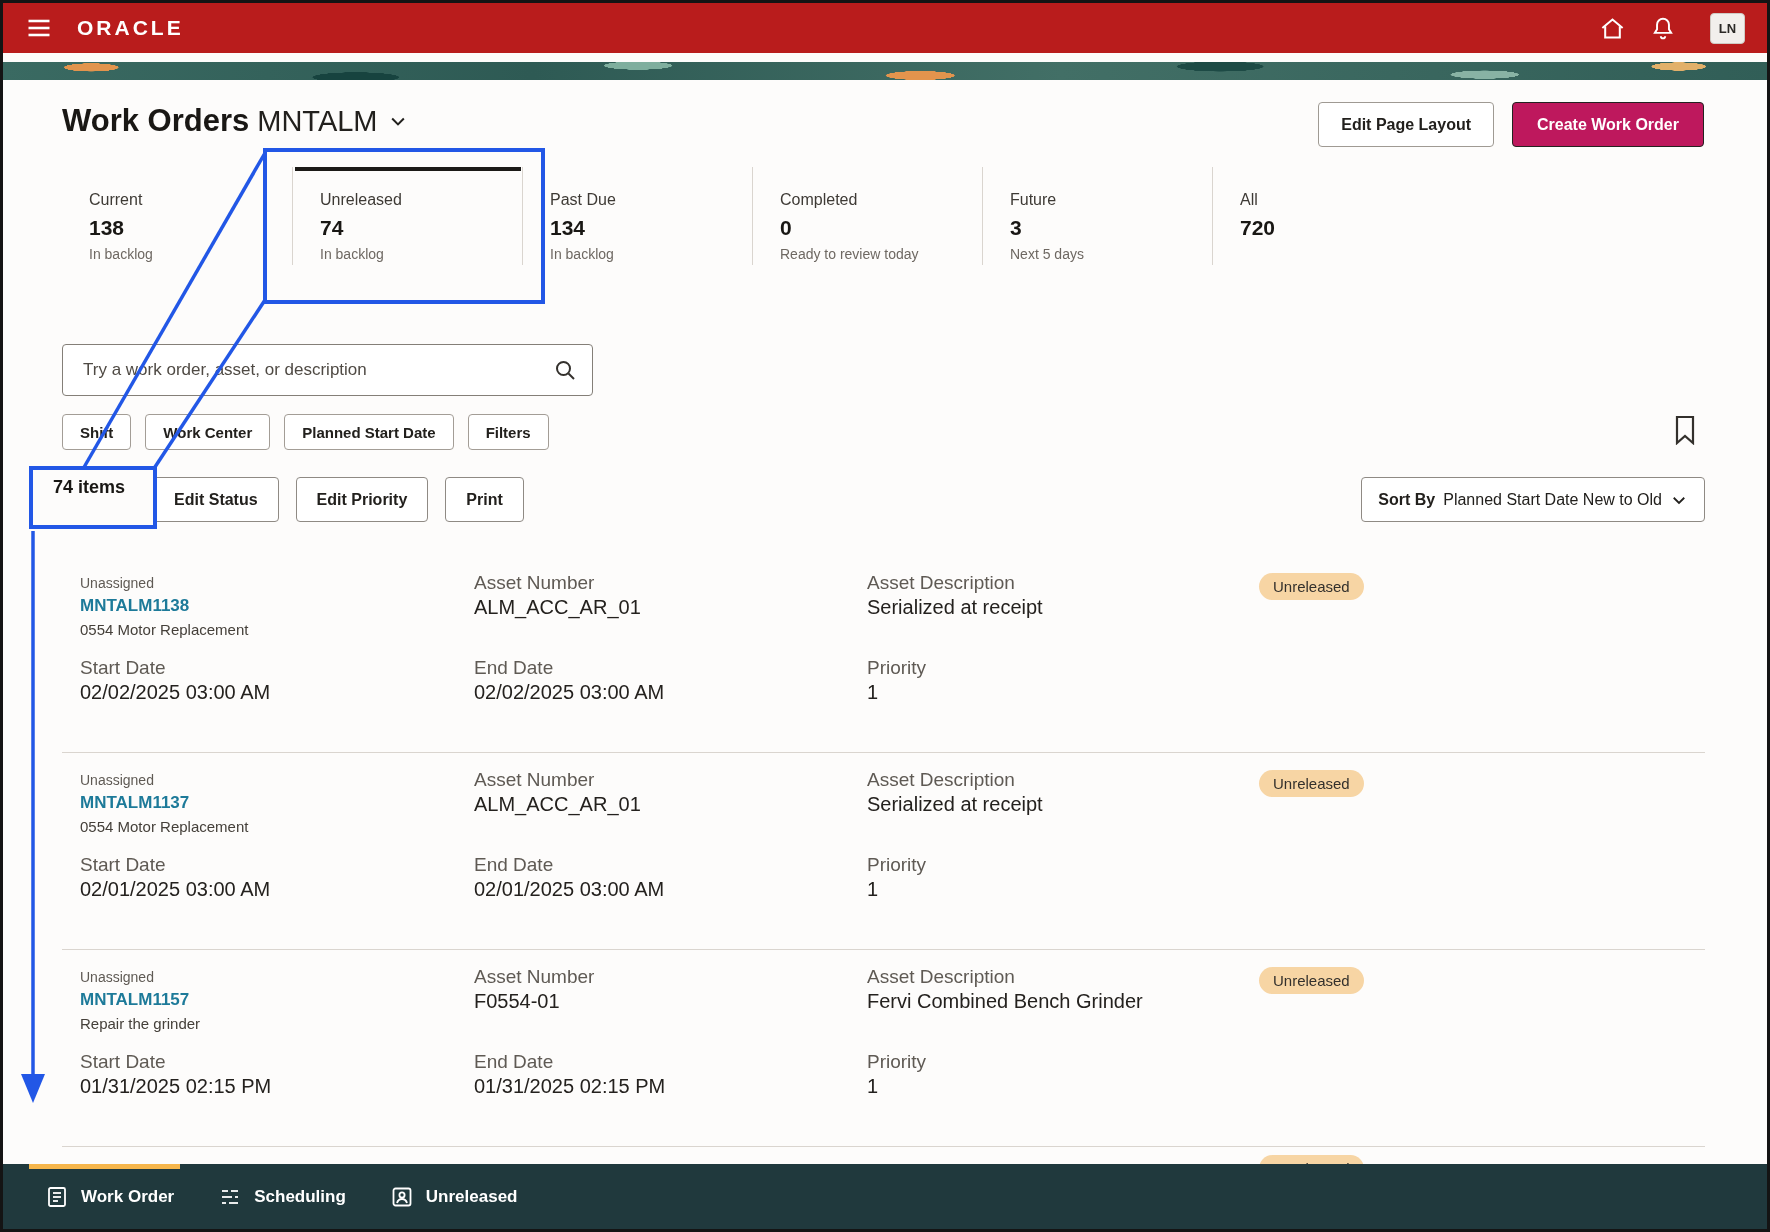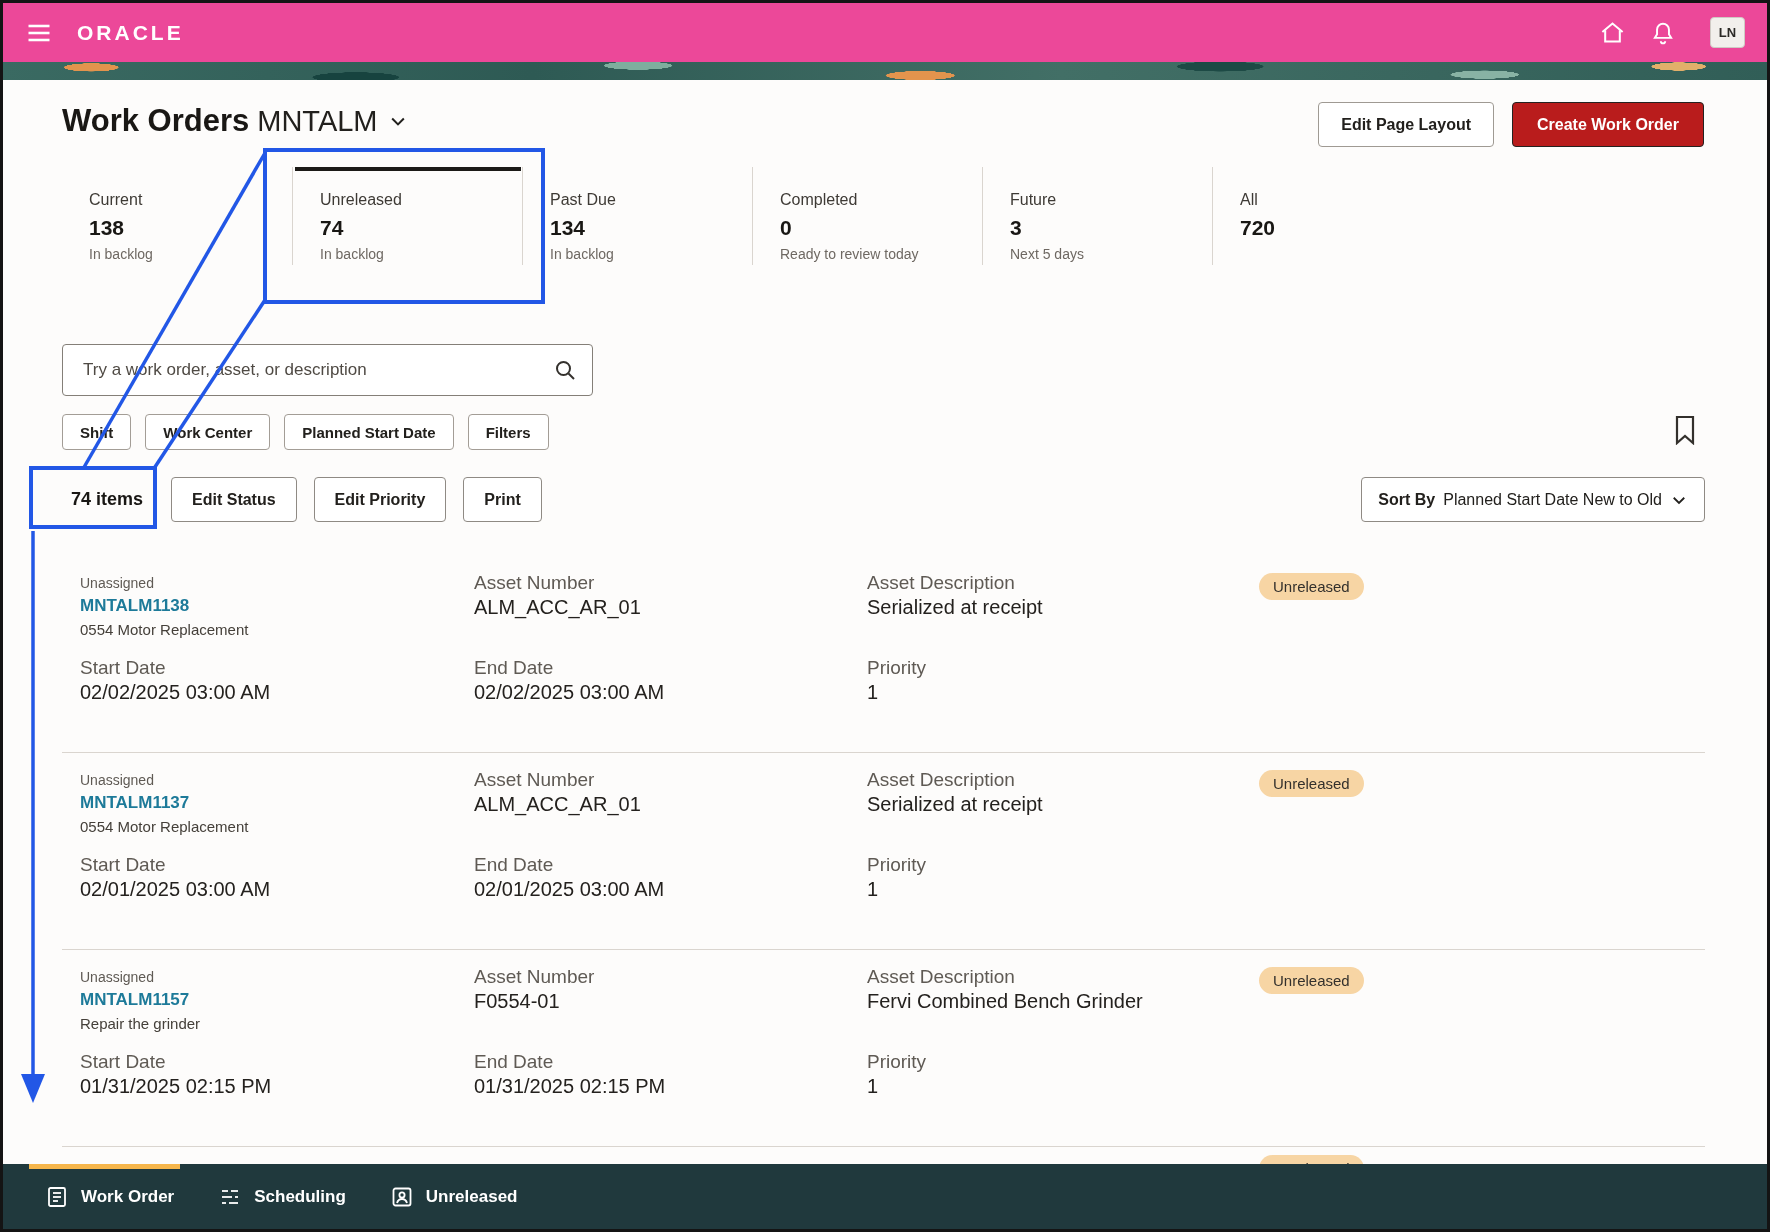--- a/index.html
+++ b/index.html
@@ -6,22 +6,22 @@
   html,body { background:#e8e8e8; }
   body { font-family:"Liberation Sans", sans-serif; }
 
   .page {
     position:relative; width:1770px; height:1232px;
     background:#fdfcfb; border:3px solid #141414; overflow:hidden;
   }
 
   
   .topbar {
-    position:absolute; top:0; left:0; right:0; height:59px;
-    background:#ec4899; display:flex; align-items:center;
+    position:absolute; top:0; left:0; right:0; height:50px;
+    background:#b91c1c; display:flex; align-items:center;
     padding:0 22px; gap:24px; z-index:5;justify-content:flex-end;
   }
   .brand { color:#fff; font-size:21px; font-weight:800; letter-spacing:3px; }
   .topbar-spacer { flex:1; }
   .icon-btn { background:none; border:none; cursor:pointer; display:flex; align-items:center; }
   .avatar {
     width:35px; height:31px; background:#f2efec; border-radius:4px;
     display:flex; align-items:center; justify-content:center;
     font-size:13px; font-weight:700; color:#2b2926; margin-left:10px; cursor:pointer;
     border:1px solid #cfcac4;
@@ -43,21 +43,21 @@
 
   
   .page-header { position:absolute; top:100px; left:59px; display:flex; align-items:center; gap:8px; }
   .page-title { font-size:31px; font-weight:800; color:#191714; }
   .context-switcher { display:flex; align-items:center; gap:10px; cursor:pointer; }
   .context-name { font-size:29px; font-weight:500; color:#22201d; }
 
   .header-actions { position:absolute; top:99px; right:63px; display:flex; gap:18px; }
   .btn { height:45px; border-radius:4px; font-family:inherit; font-size:16px; font-weight:700; cursor:pointer; }
   .btn-secondary { background:#fff; border:1px solid #9f9a93; color:#22201d; padding:0 22px; }
-  .btn-primary { background:#b91c1c; border:1px solid #242220; color:#fff; padding:0 24px; }
+  .btn-primary { background:#be185d; border:1px solid #242220; color:#fff; padding:0 24px; }
 
   
   .stats { position:absolute; top:164px; left:59px; display:flex; }
   .stat { position:relative; width:230px; min-height:98px; padding:24px 0 0 27px; border-left:1px solid #dad5cf; cursor:pointer; }
   .stat:first-child { border-left:none; }
   .stat.active::before { content:""; position:absolute; top:0; left:2px; width:226px; height:4px; background:#1c1a17; }
   .stat-label { font-size:16px; color:#3e3a35; }
   .stat-value { font-size:21px; font-weight:700; color:#191714; margin-top:7px; }
   .stat-sub { font-size:14px; color:#6e6862; margin-top:6px; }
 
@@ -72,21 +72,21 @@
 
   
   .chips { position:absolute; top:411px; left:59px; display:flex; gap:14px; }
   .chip {
     height:36px; padding:0 17px; border:1px solid #a39d96; border-radius:4px; background:#fff;
     display:flex; align-items:center; font-size:15px; font-weight:600; color:#22201d; cursor:pointer; font-family:inherit;
   }
   .bookmark-btn { position:absolute; top:412px; right:70px; background:none; border:none; cursor:pointer; }
 
   
-  .toolbar { position:absolute; top:474px; left:68px; right:62px; height:45px; display:flex; align-items:center; }
+  .toolbar { position:absolute; top:474px; left:50px; right:62px; height:45px; display:flex; align-items:flex-start; }
   .items-count { font-size:18px; font-weight:700; color:#191714; margin-right:28px; }
   .tool-btn {
     height:45px; padding:4px 20px; margin-right:17px; border:1px solid #8f8a84; border-radius:4px;
     background:#fff; font-size:16px; font-weight:700; color:#22201d; cursor:pointer; font-family:inherit;
   }
   .sort-btn {
     margin-left:auto; height:45px; border:1px solid #8f8a84; border-radius:4px; background:#fff;
     display:flex; align-items:center; gap:8px; padding:0 16px; cursor:pointer; font-family:inherit;
   }
   .sort-label { font-size:16px; font-weight:700; color:#22201d; }

